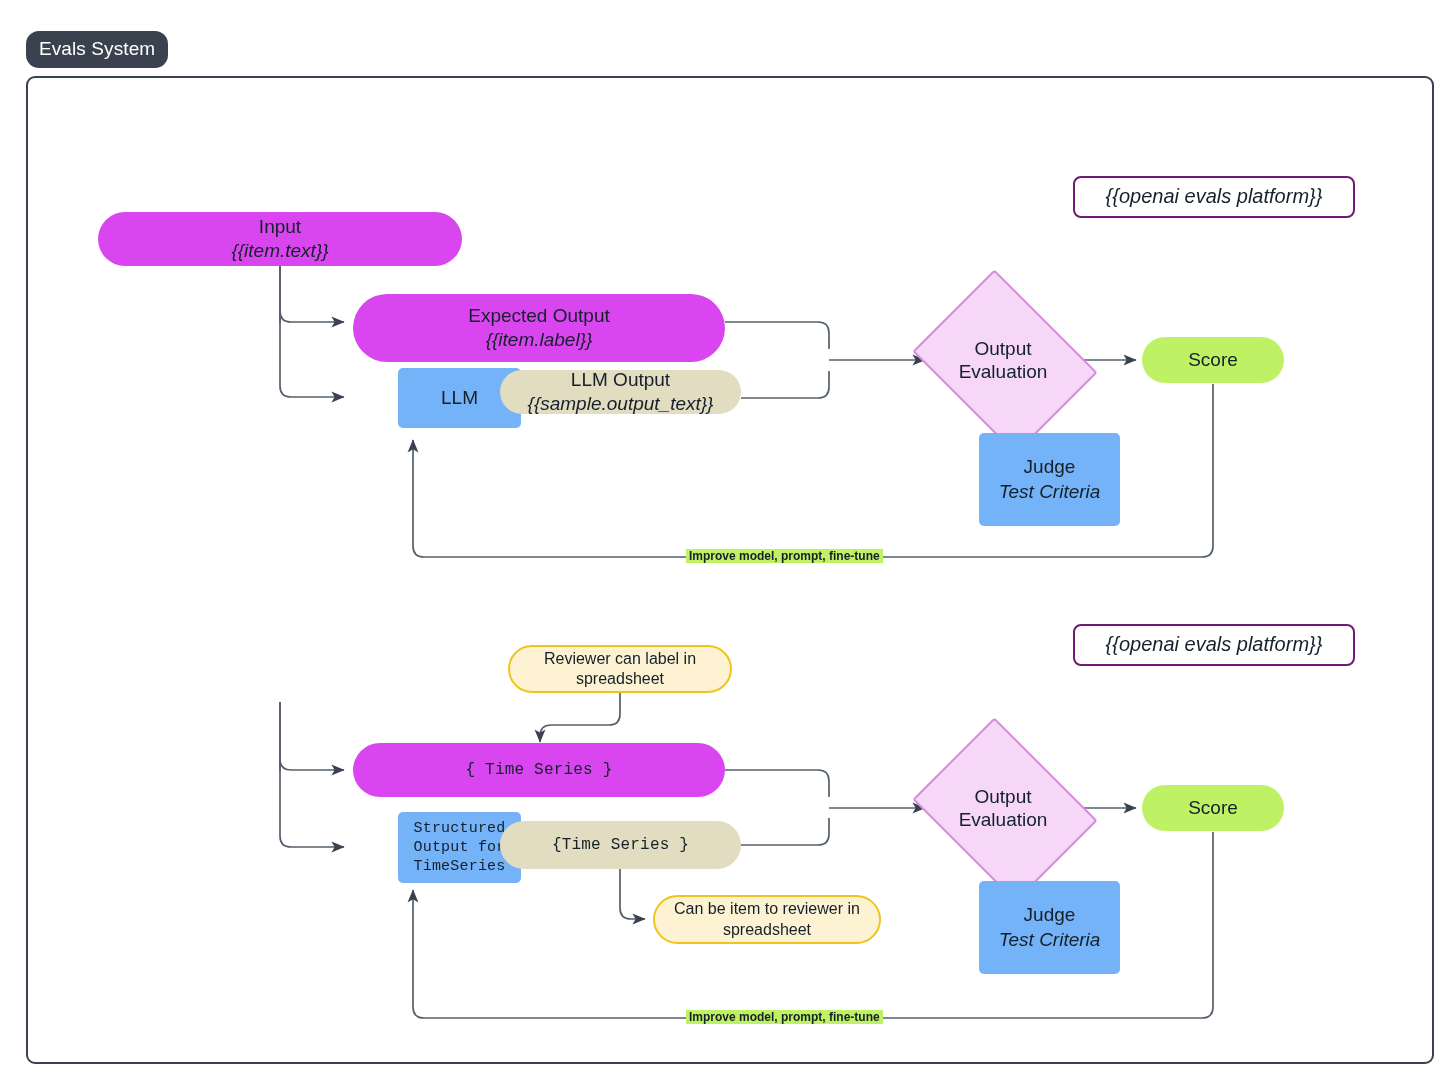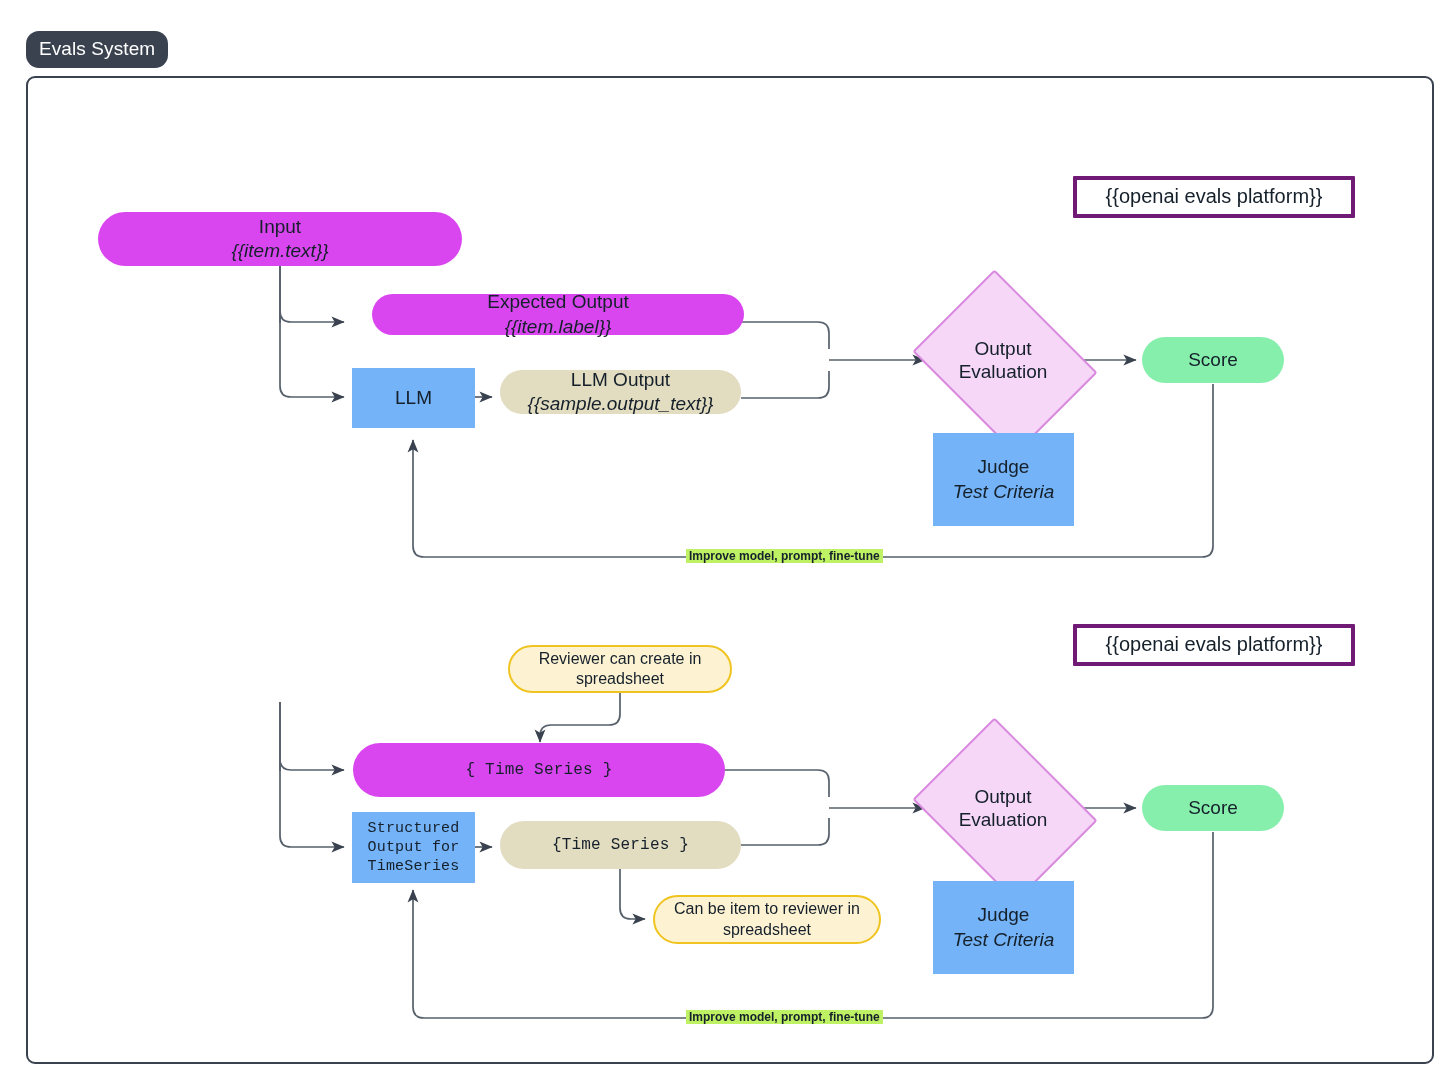--- a/index.html
+++ b/index.html
@@ -55,46 +55,48 @@
     left: 26px;
     top: 76px;
     width: 1404px;
     height: 984px;
     border: 2px solid #39424e;
     border-radius: 9px;
     background: transparent;
   }
   
   .platform-label {
-    border: 4px solid #701a75;
-    border-radius: 1px;
+    border: 2px solid #701a75;
+    border-radius: 8px;
     background: #ffffff;
+    font-style: italic;
     font-size: 20px;
   }
   
   .pill-teal {
     background: #d946ef;
     border-radius: 999px;
   }
   .pill-mint {
-    background: #86efac;
+    background: #bef264;
     border-radius: 999px;
   }
   .pill-beige {
     background: #e2dcc0;
     border-radius: 999px;
   }
   .pill-yellow {
     background: #fdf3d3;
     border: 2px solid #f0c420;
     border-radius: 999px;
   }
   .box-blue {
     background: #74b3f7;
-    border-radius: 0;
+    border-radius: 5px;
+    margin-left: 46px;
   }
   .diamond-wrap {
     position: absolute;
   }
   .diamond-shape {
     position: absolute;
     left: 0; top: 0;
     width: 100%;
     height: 100%;
     background: #f6d7f8;
@@ -190,21 +192,21 @@
 
   <div class="node platform-label" style="left:1073px; top:176px; width:282px; height:42px;">{{openai evals platform}}</div>
 
   <div class="node pill-teal" style="left:98px; top:212px; width:364px; height:54px; font-size:19px;">
     <div>
       <span class="ln1">Input</span>
       <span class="ln1 it">{{item.text}}</span>
     </div>
   </div>
 
-  <div class="node pill-teal" style="left:372px; top:294px; width:372px; height:41px; font-size:19px;">
+  <div class="node pill-teal" style="left:353px; top:294px; width:372px; height:68px; font-size:19px;">
     <div>
       <span class="ln1">Expected Output</span>
       <span class="ln1 it">{{item.label}}</span>
     </div>
   </div>
 
   <div class="node box-blue" style="left:352px; top:368px; width:123px; height:60px; font-size:19px;">
     <span>LLM</span>
   </div>
 
@@ -236,21 +238,21 @@
     </div>
   </div>
 
   <div class="edge-label" style="left:686px; top:549px;">Improve model, prompt, fine-tune</div>
 
   <div class="node platform-label" style="left:1073px; top:624px; width:282px; height:42px;">{{openai evals platform}}</div>
 
 
   <div class="node pill-yellow" style="left:508px; top:645px; width:224px; height:48px; font-size:16px;">
     <div>
-      <span class="ln1">Reviewer can create in</span>
+      <span class="ln1">Reviewer can label in</span>
       <span class="ln1">spreadsheet</span>
     </div>
   </div>
 
   <div class="node pill-teal mono" style="left:353px; top:743px; width:372px; height:54px;">
     <span>{ Time Series }</span>
   </div>
 
   <div class="node box-blue mono" style="left:352px; top:812px; width:123px; height:71px; font-size:15px;">
     <div>

